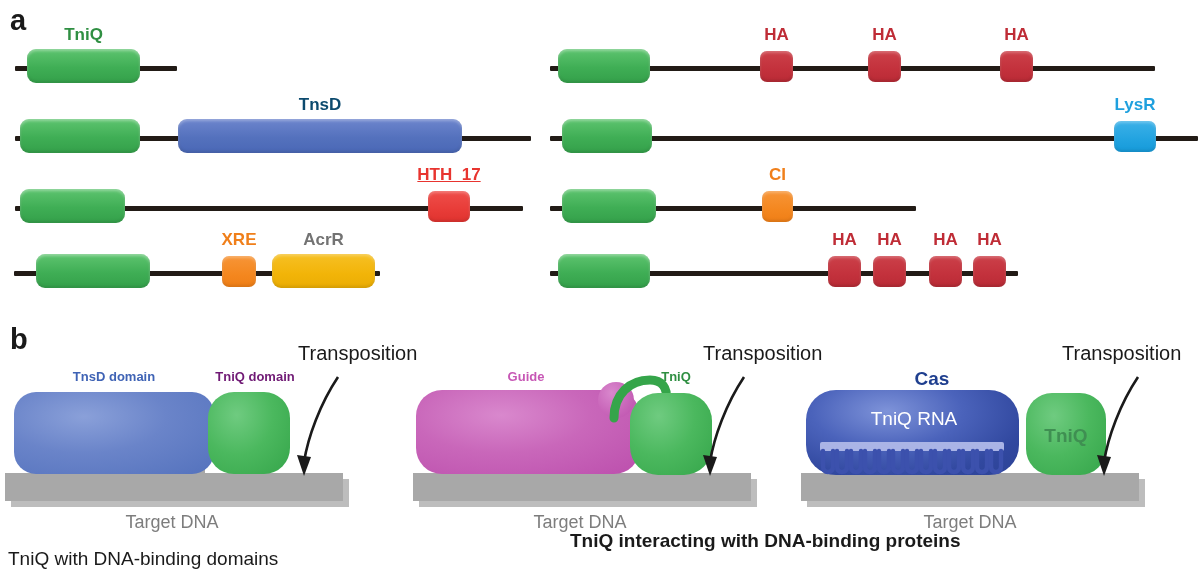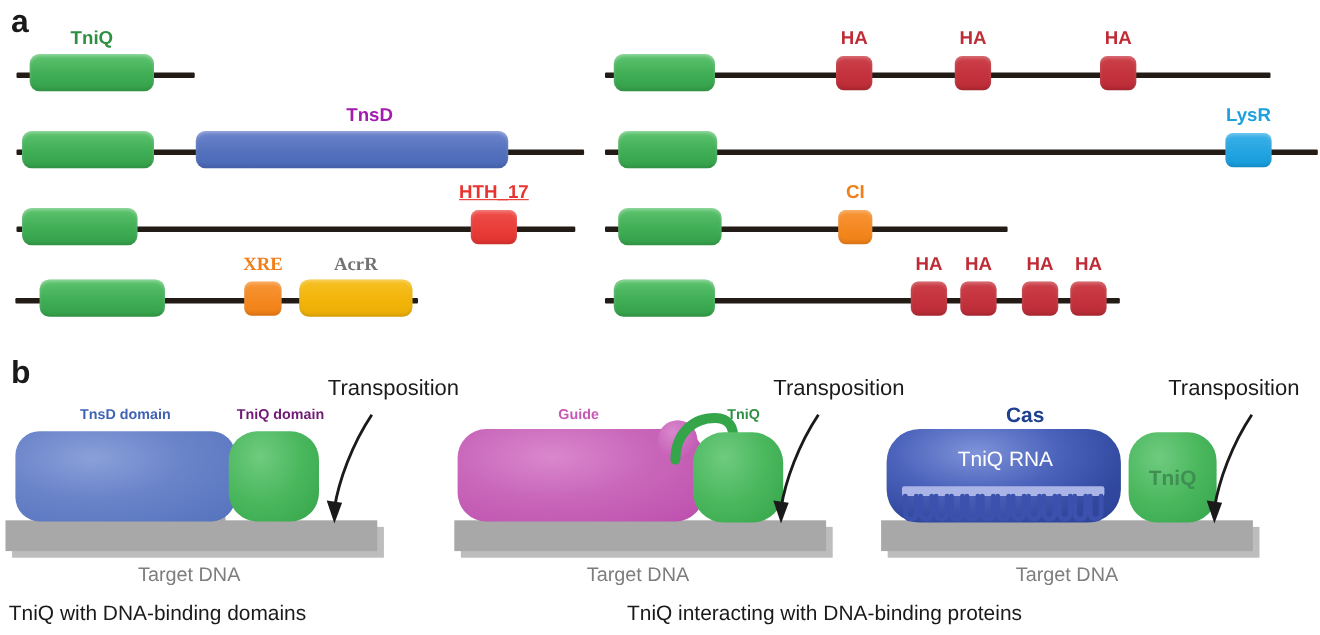--- a/index.html
+++ b/index.html
@@ -117,29 +117,29 @@
   <div id="panel-a-rows">
       <div class="arch-row" style="left: 0px; top: 40px; width: 1200px;">
         <div class="backbone" style="left: 15px; width: 162px;"></div>
         <div class="dbox green-box" style="left: 27px; width: 113px; height: 34px; top: 9px; border-radius: 9px;"></div>
         <div class="dlabel" style="left: 83.5px; top: -14px; color: rgb(47, 143, 66);">TniQ</div>
       </div>
       <div class="arch-row" style="left: 0px; top: 110px; width: 1200px;">
         <div class="backbone" style="left: 15px; width: 516px;"></div>
         <div class="dbox green-box" style="left: 20px; width: 120px; height: 34px; top: 9px; border-radius: 9px;"></div>
         <div class="dbox blue-box" style="left: 178px; width: 284px; height: 34px; top: 9px; border-radius: 9px;"></div>
-        <div class="dlabel" style="left: 336px; top: -14px; color: #a21caf;">TnsD</div>
+        <div class="dlabel" style="left: 320px; top: -14px; color: #0c4a6e;">TnsD</div>
       </div>
       <div class="arch-row" style="left: 0px; top: 180px; width: 1200px;">
         <div class="backbone" style="left: 15px; width: 508px;"></div>
         <div class="dbox green-box" style="left: 20px; width: 105px; height: 34px; top: 9px; border-radius: 9px;"></div>
         <div class="dbox red-box" style="left: 428px; width: 42px; height: 31px; top: 11px; border-radius: 7px;"></div>
         <div class="dlabel" style="left: 449px; top: -14px; color: rgb(232, 52, 47); text-decoration: underline;">HTH_17</div>
       </div>
-      <div class="arch-row" style="left: 0px; top: 245px; width: 1136px; font-family: Liberation Serif, serif;">
+      <div class="arch-row" style="left: 0px; top: 245px; width: 1136px;">
         <div class="backbone" style="left: 14px; width: 366px;"></div>
         <div class="dbox green-box" style="left: 36px; width: 114px; height: 34px; top: 9px; border-radius: 9px;"></div>
         <div class="dbox orange-box" style="left: 222px; width: 34px; height: 31px; top: 11px; border-radius: 7px;"></div>
         <div class="dlabel" style="left: 239px; top: -14px; color: rgb(240, 127, 26);">XRE</div>
         <div class="dbox yellow-box" style="left: 272px; width: 103px; height: 34px; top: 9px; border-radius: 9px;"></div>
         <div class="dlabel" style="left: 323.5px; top: -14px; color: #737373;">AcrR</div>
       </div>
       <div class="arch-row" style="left: 0px; top: 40px; width: 1200px;">
         <div class="backbone" style="left: 550px; width: 605px;"></div>
         <div class="dbox green-box" style="left: 558px; width: 92px; height: 34px; top: 9px; border-radius: 9px;"></div>
@@ -232,21 +232,21 @@
                 background:radial-gradient(ellipse at 35% 28%, #6fcb80 0%, #4bb85e 48%, #35a54a 100%);"></div>
 
     <div class="trans-label" style="left:303px;top:12px;">Transposition</div>
     <svg style="position:absolute;left:296px;top:32px;width:80px;height:120px;overflow:visible;">
       <path d="M 48 15 C 30 42, 18 75, 14 100" stroke="#1a1a1a" stroke-width="2.6" fill="none"></path>
       <polygon points="14,114 7,93 21,95" fill="#1a1a1a"></polygon>
     </svg>
 
     <div class="dna-caption" style="left:180px;top:182px;">Target DNA</div>
 
-    <div class="scene-caption" style="left:170px;top:218px;">TniQ interacting with DNA-binding proteins</div>
+    <div class="scene-caption" style="left:170px;top:200px;font-weight:bold;">TniQ interacting with DNA-binding proteins</div>
   </div>
 
   <div class="scene" style="left:790px;top:330px;width:410px;height:247px;">
 
     <div class="cas-label" style="left:142px;top:38px;">Cas</div>
 
     <div style="position:absolute;left:17px;top:149px;width:338px;height:28px;background:#bdbdbd;"></div>
     <div style="position:absolute;left:11px;top:143px;width:338px;height:28px;background:#a8a8a8;"></div>
 
     <div class="blob-cas" style="left:16px;top:60px;width:213px;height:85px;"></div>

